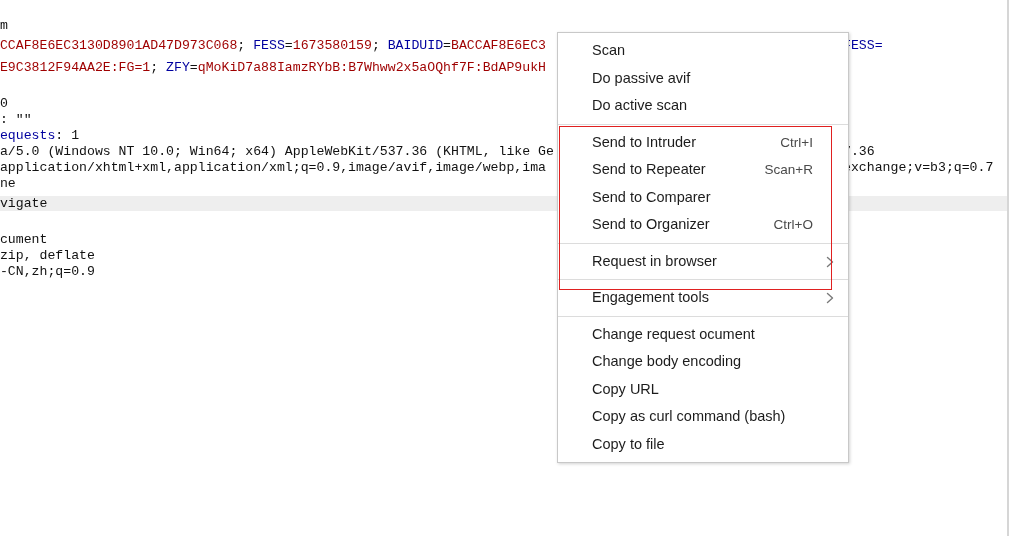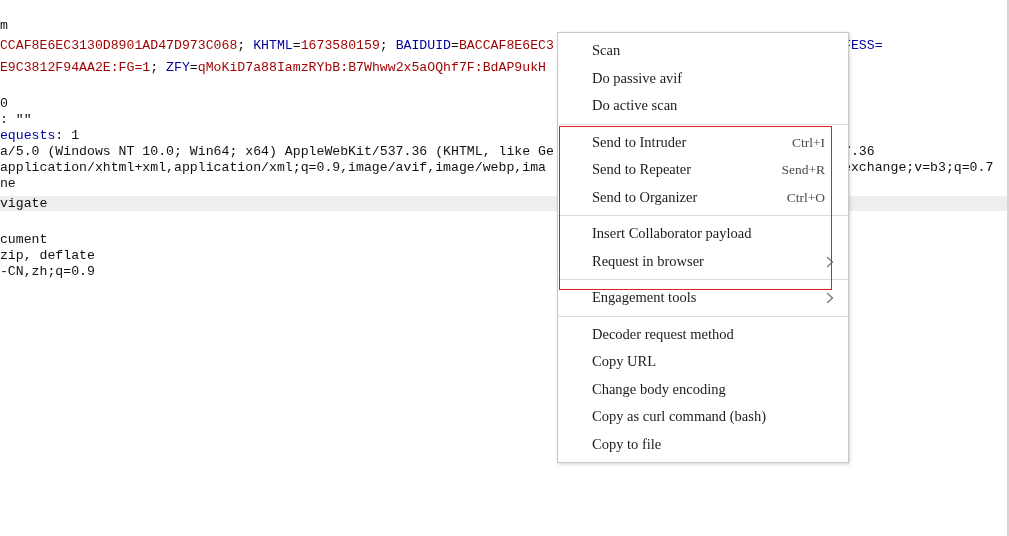--- a/index.html
+++ b/index.html
@@ -66,32 +66,32 @@
     box-shadow: 1px 1px 3px rgba(0,0,0,0.18);
     box-sizing: border-box;
     padding: 4px 0 4px 0;
     z-index: 20;
   }
   .menu-item {
     position: relative;
     height: 27.5px;
     line-height: 27.5px;
     padding: 0 28px 0 34px;
-    font-family: Liberation Serif, serif;
+    font-family: Liberation Sans, sans-serif;
     font-size: 14.5px;
     color: #1c1c1c;
     white-space: nowrap;
     box-sizing: border-box;
   }
   .menu-item .label {
     display: inline-block;
   }
   .menu-item .accel {
     position: absolute;
-    right: 23px;
+    right: 35px;
     top: 0;
     font-size: 13.5px;
     color: #4a4a4a;
   }
   .menu-item .submenu-arrow {
     position: absolute;
     right: 13px;
     top: 0;
     width: 10px;
     height: 27.5px;
@@ -117,21 +117,21 @@
     pointer-events: none;
     background: transparent;
   }
 </style>
 </head>
 <body>
 
 <div id="editor">
   <div id="editor-lines">
       <div class="code-line" style="top: 18px;"><span class="plain">om</span></div>
-      <div class="code-line" style="top: 38px;"><span class="val">ACCAF8E6EC3130D8901AD47D973C068</span><span class="plain">; </span><span class="hdr">KHTML</span><span class="plain">=</span><span class="val">1673580159</span><span class="plain">; </span><span class="hdr">BAIDUID</span><span class="plain">=</span><span class="val">BACCAF8E6EC3</span></div>
+      <div class="code-line" style="top: 38px;"><span class="val">ACCAF8E6EC3130D8901AD47D973C068</span><span class="plain">; </span><span class="hdr">FESS</span><span class="plain">=</span><span class="val">1673580159</span><span class="plain">; </span><span class="hdr">BAIDUID</span><span class="plain">=</span><span class="val">BACCAF8E6EC3</span></div>
       <div class="code-line" style="top: 60px;"><span class="val">7E9C3812F94AA2E:FG=1</span><span class="plain">; </span><span class="hdr">ZFY</span><span class="plain">=</span><span class="val">qMoKiD7a88IamzRYbB:B7Whww2x5aOQhf7F:BdAP9ukH</span></div>
       <div class="code-line" style="top: 80px;"><span class="plain"></span></div>
       <div class="code-line" style="top: 96px;"><span class="plain">?0</span></div>
       <div class="code-line" style="top: 112px;"><span class="plain">n: ""</span></div>
       <div class="code-line" style="top: 128px;"><span class="hdr">Requests</span><span class="plain">: 1</span></div>
       <div class="code-line" style="top: 144px;"><span class="plain">la/5.0 (Windows NT 10.0; Win64; x64) AppleWebKit/537.36 (KHTML, like Ge</span></div>
       <div class="code-line" style="top: 160px;"><span class="plain">,application/xhtml+xml,application/xml;q=0.9,image/avif,image/webp,ima</span></div>
       <div class="code-line" style="top: 176px;"><span class="plain">one</span></div>
       <div class="code-line hl" style="top: 196px;"><span class="plain">avigate</span></div>
       <div class="code-line" style="top: 232px;"><span class="plain">ocument</span></div>
@@ -145,36 +145,36 @@
     </div>
 </div>
 <div id="pane-edge"></div>
 
 <div id="context-menu">
     <div class="menu-item"><span class="label">Scan</span></div>
     <div class="menu-item"><span class="label">Do passive avif</span></div>
     <div class="menu-item"><span class="label">Do active scan</span></div>
     <div class="menu-sep"></div>
     <div class="menu-item"><span class="label">Send to Intruder</span><span class="accel">Ctrl+I</span></div>
-    <div class="menu-item"><span class="label">Send to Repeater</span><span class="accel">Send+R</span></div>
+    <div class="menu-item"><span class="label">Send to Repeater</span><span class="accel">Scan+R</span></div>
+    <div class="menu-item"><span class="label">Send to Comparer</span></div>
     <div class="menu-item"><span class="label">Send to Organizer</span><span class="accel">Ctrl+O</span></div>
     <div class="menu-sep"></div>
-    <div class="menu-item"><span class="label">Insert Collaborator payload</span></div>
     <div class="menu-item"><span class="label">Request in browser</span><span class="submenu-arrow">
         <svg width="10" height="12" viewBox="0 0 10 12">
           <path d="M2.5 1.5 L7.5 6 L2.5 10.5" fill="none" stroke="#7a7a7a" stroke-width="1.4" stroke-linecap="round" stroke-linejoin="round"></path>
         </svg>
       </span></div>
     <div class="menu-sep"></div>
     <div class="menu-item"><span class="label">Engagement tools</span><span class="submenu-arrow">
         <svg width="10" height="12" viewBox="0 0 10 12">
           <path d="M2.5 1.5 L7.5 6 L2.5 10.5" fill="none" stroke="#7a7a7a" stroke-width="1.4" stroke-linecap="round" stroke-linejoin="round"></path>
         </svg>
       </span></div>
     <div class="menu-sep"></div>
-    <div class="menu-item"><span class="label">Decoder request method</span></div>
+    <div class="menu-item"><span class="label">Change request ocument</span></div>
+    <div class="menu-item"><span class="label">Change body encoding</span></div>
     <div class="menu-item"><span class="label">Copy URL</span></div>
-    <div class="menu-item"><span class="label">Change body encoding</span></div>
     <div class="menu-item"><span class="label">Copy as curl command (bash)</span></div>
     <div class="menu-item"><span class="label">Copy to file</span></div>
   </div>
 
 <div id="red-highlight" style="border-color: rgb(224, 32, 32);"></div>
 
 </body></html>

